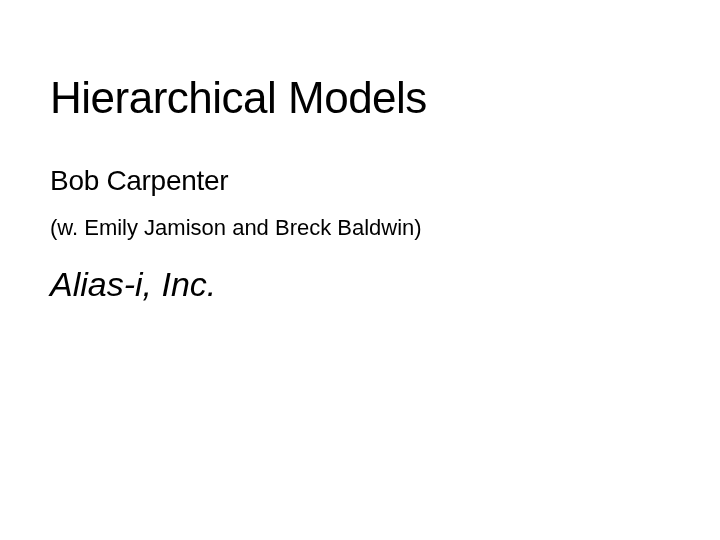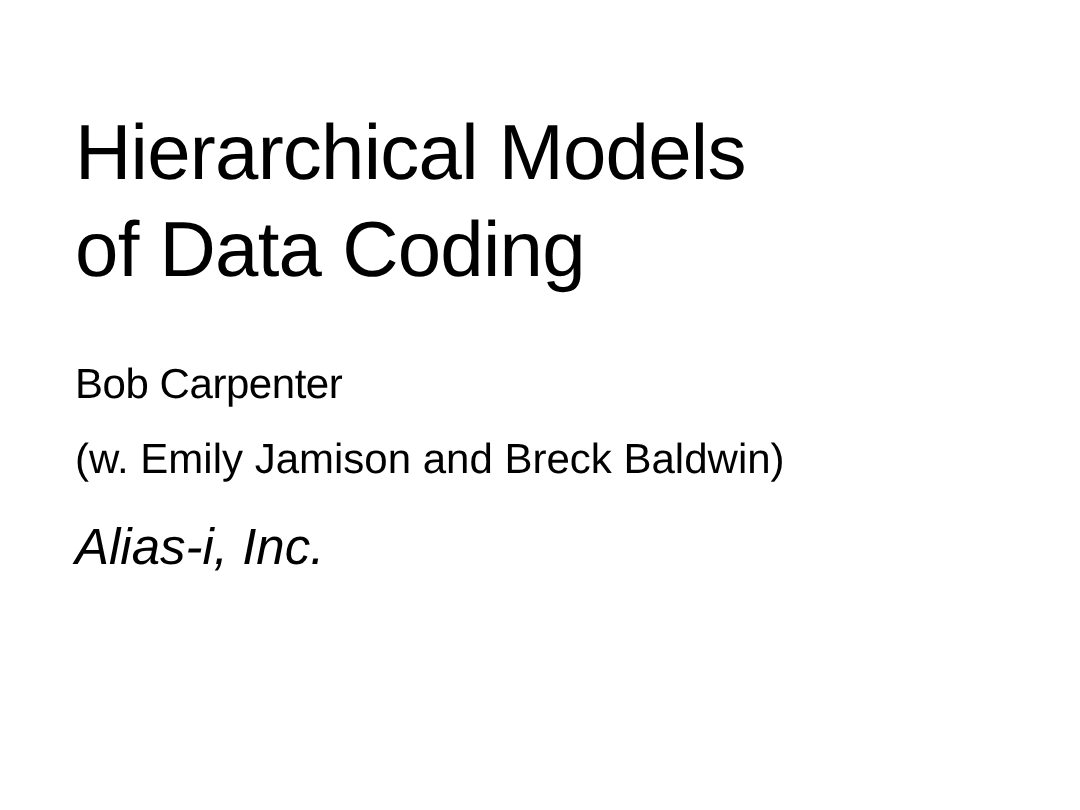--- a/index.html
+++ b/index.html
@@ -9,48 +9,47 @@
     }
     body {
       width: 720px;
       height: 540px;
       background: #ffffff;
       font-family: Helvetica, Arial, sans-serif;
       color: #000000;
       padding: 70px 50px 50px 50px;
     }
     .title {
-      font-size: 52px;
+      font-size: 44px;
       font-weight: 400;
       line-height: 1.25;
       margin-bottom: 40px;
       letter-spacing: -0.5px;
     }
     .author {
       font-size: 28px;
       font-weight: 400;
       margin-bottom: 18px;
       letter-spacing: -0.3px;
     }
     .coauthors {
-      font-size: 28px;
+      font-size: 22px;
       font-weight: 400;
       margin-bottom: 24px;
     }
     .affiliation {
       font-size: 34px;
       font-style: italic;
       font-weight: 400;
     }
   </style>
 </head>
 <body>
 
 <div class="title">
   <div>Hierarchical Models</div>
-  <div>of Data Coding</div>
 </div>
 
 <div class="author">Bob Carpenter</div>
 
 <div class="coauthors">(w. Emily Jamison and Breck Baldwin)</div>
 
 <div class="affiliation">Alias-i, Inc.</div>
 
 </body></html>

